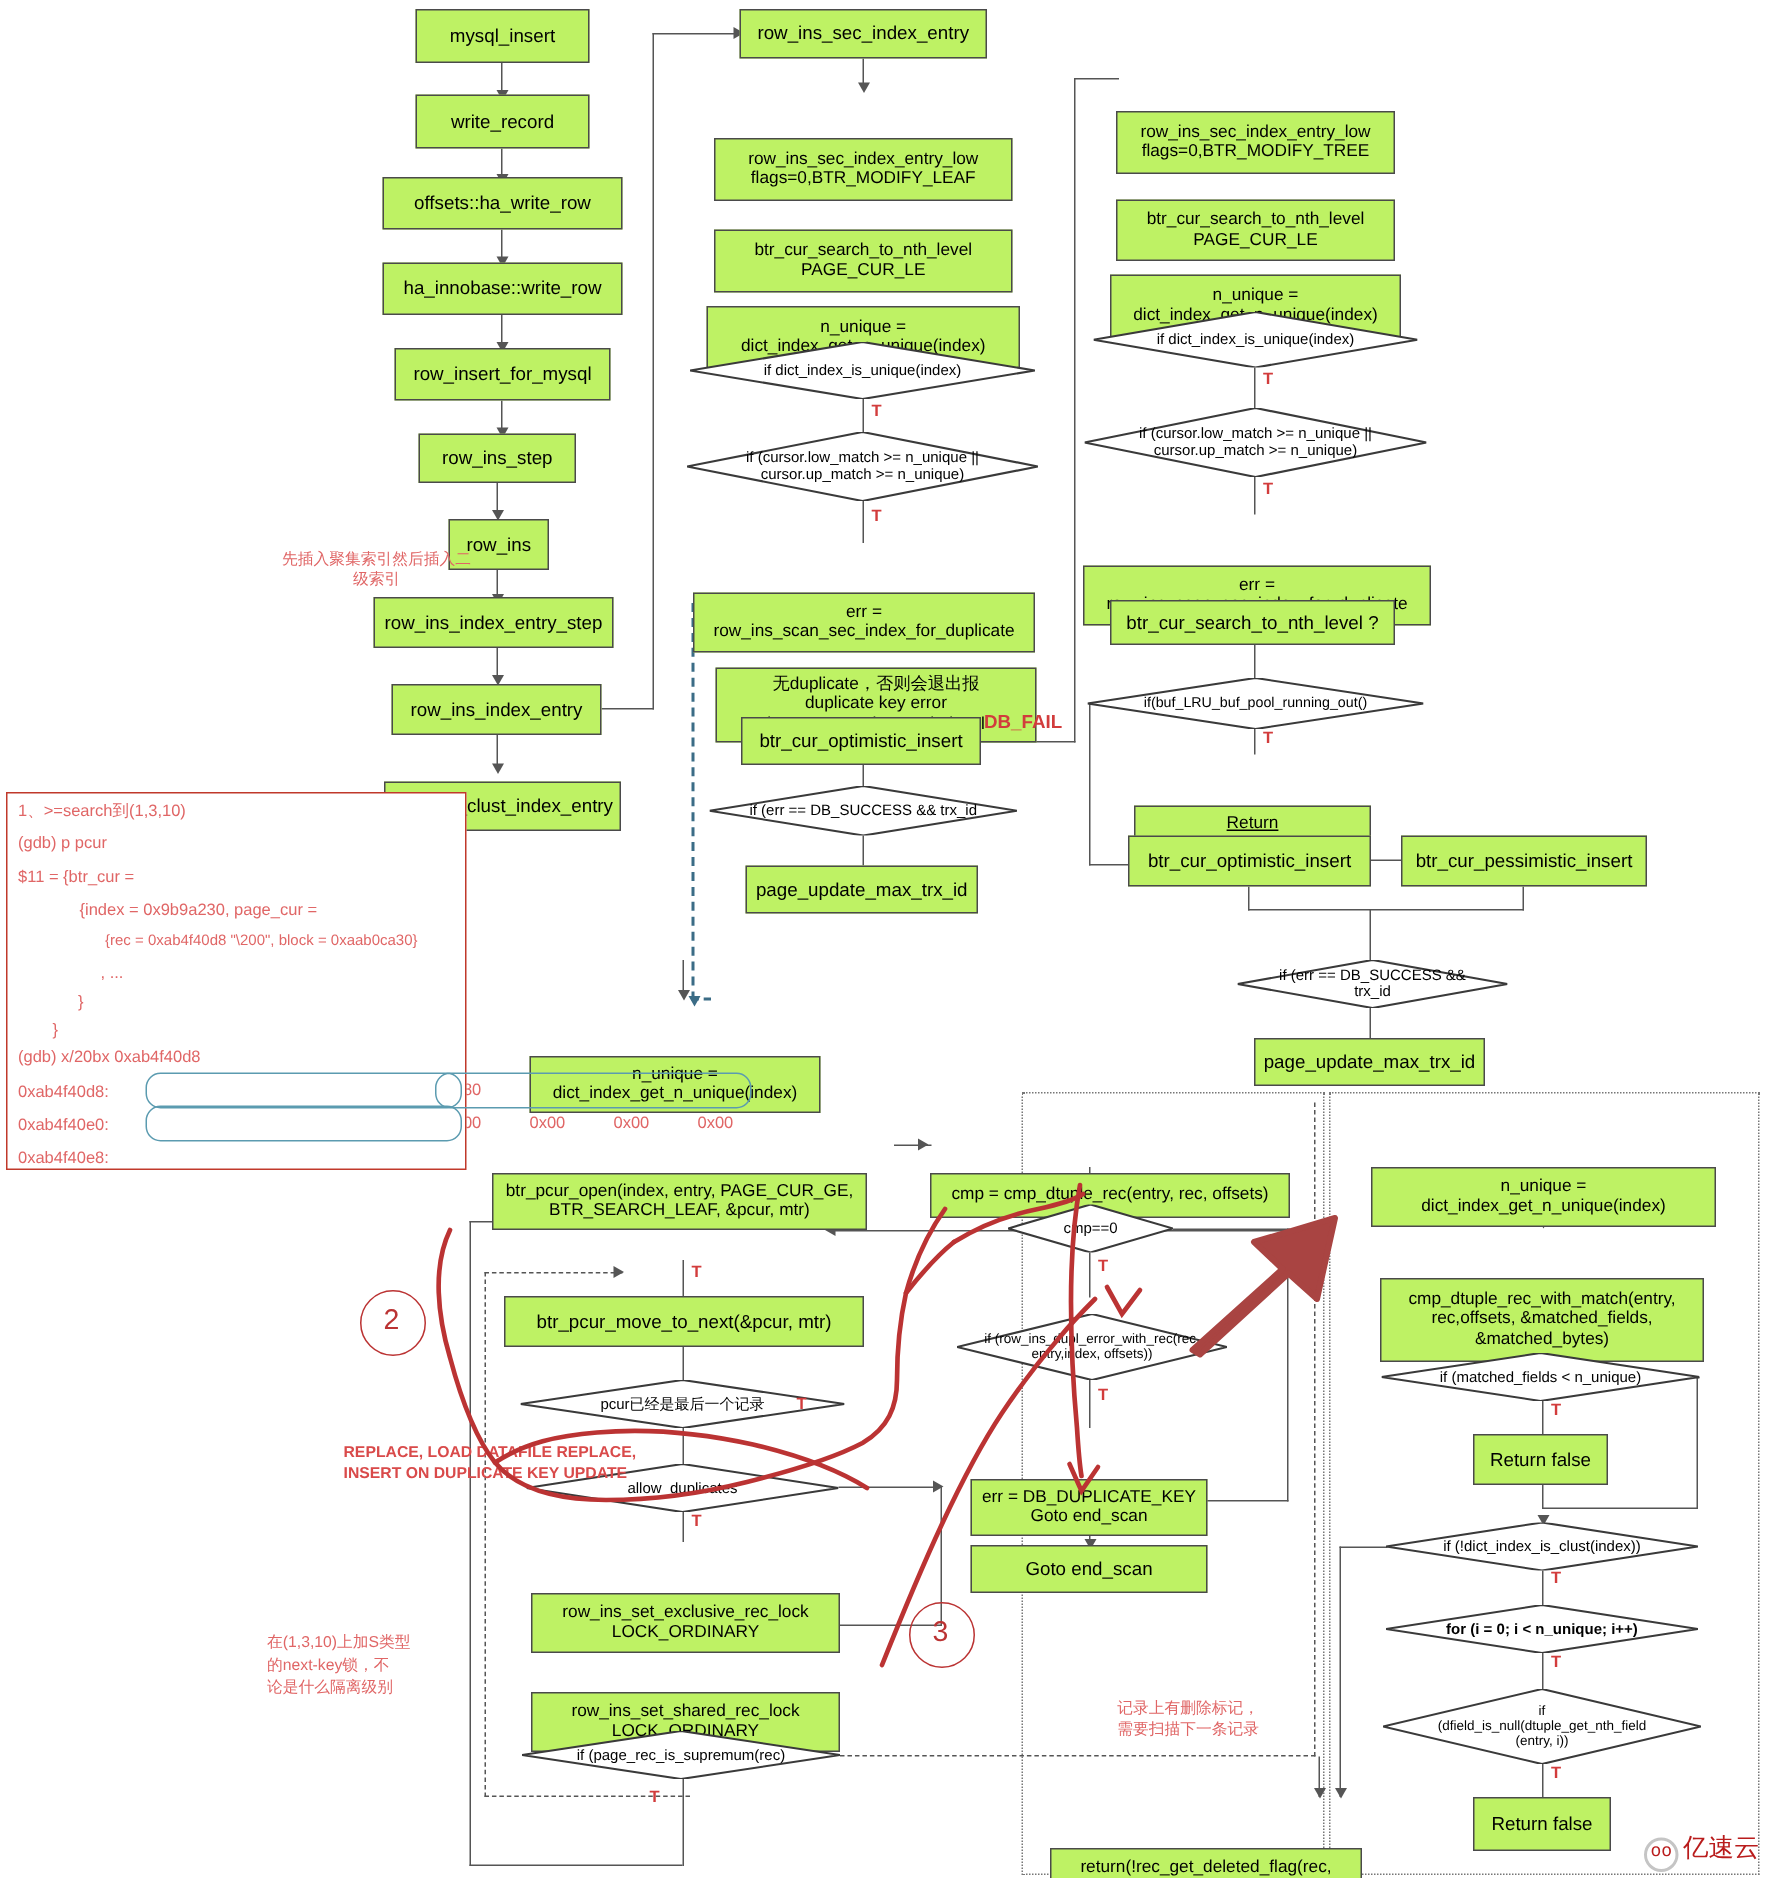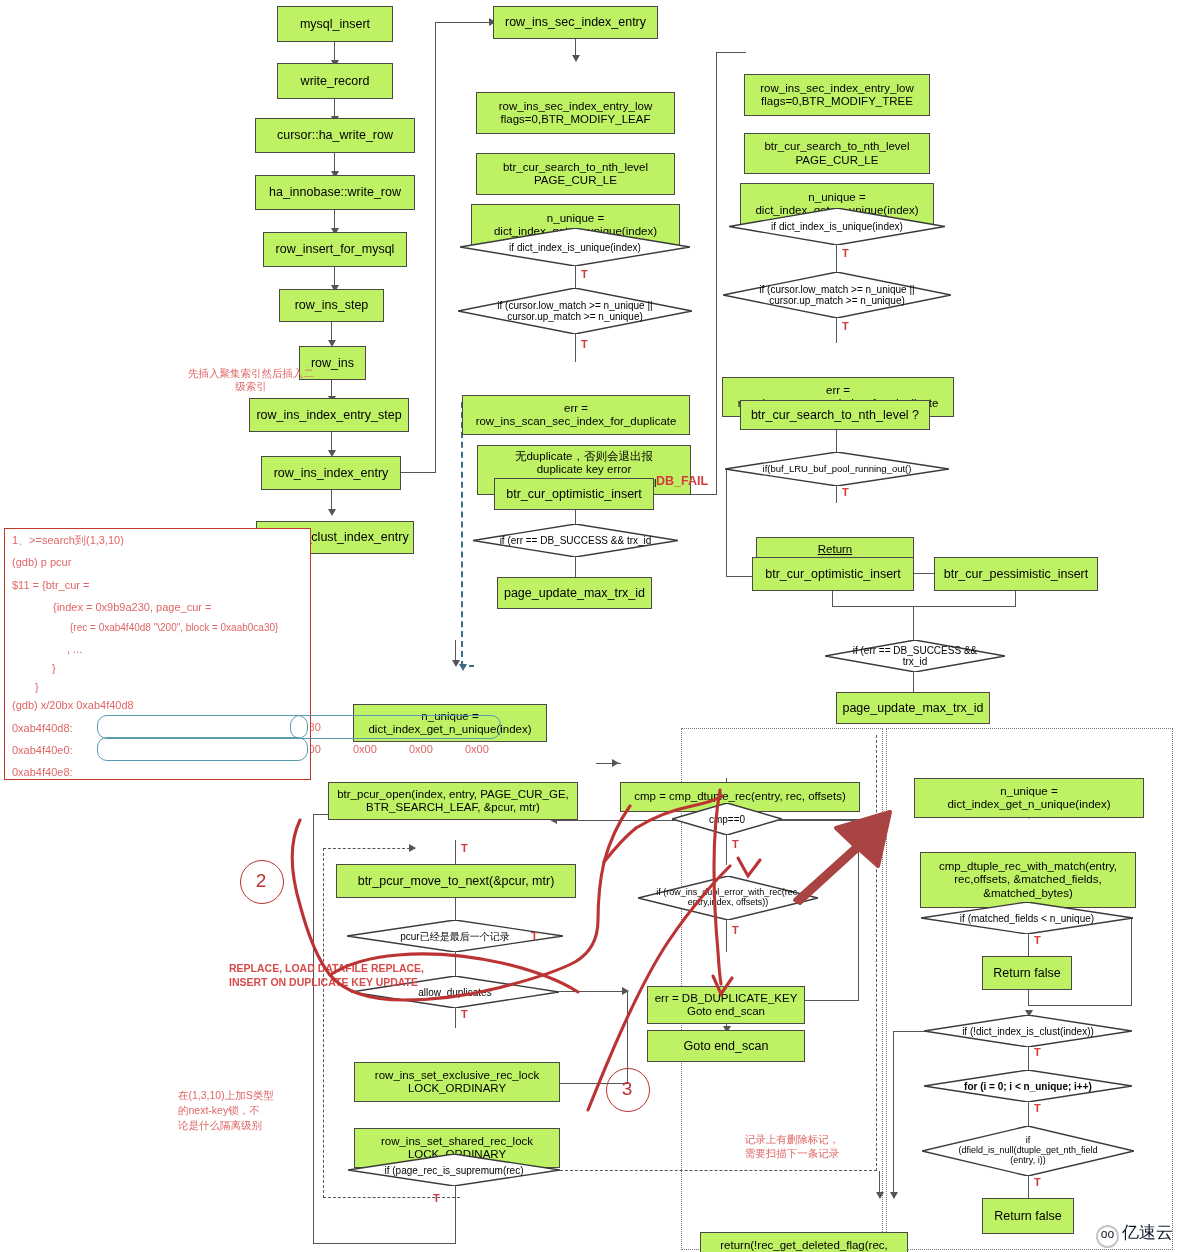--- a/index.html
+++ b/index.html
@@ -55,22 +55,22 @@
   .hexring{position:absolute;border:1.6px solid #5b9bb0;border-radius:10px;z-index:8;}
 
   
   #hand{position:absolute;left:0;top:0;width:1179px;height:1252px;z-index:9;pointer-events:none;}
 
   .circnum{position:absolute;z-index:10;color:#b33;font-size:19px;
            display:flex;align-items:center;justify-content:center;}
   .circnum .ring{position:absolute;left:0;top:0;width:100%;height:100%;
            border:1.8px solid #b33;border-radius:50%;}
 
-  #wm{position:absolute;right:6px;bottom:4px;color:#0f172a;font-size:17px;z-index:12;
-      font-family:Liberation Sans, sans-serif;}
+  #wm{position:absolute;right:6px;bottom:4px;color:#b91c1c;font-size:17px;z-index:12;
+      font-family:Liberation Mono, monospace;}
   #wm .lg{display:inline-block;border:2px solid #c5c5c5;border-radius:50%;
       width:19px;height:19px;line-height:15px;text-align:center;font-size:12px;margin-right:3px;}
 </style>
 </head>
 <body>
 
 <div id="stage">
 
   <svg id="hand" viewBox="0 0 1179 1252">
 
@@ -99,21 +99,21 @@
   </svg>
 
   <div class="node" style="left:277px;top:6px;width:116px;height:36px;">mysql_insert</div>
   <div class="ln lnv" style="left:334px;top:42px;height:20px;"></div>
   <div class="arr arr-d" style="left:331px;top:60px;"></div>
 
   <div class="node" style="left:277px;top:63px;width:116px;height:36px;">write_record</div>
   <div class="ln lnv" style="left:334px;top:99px;height:19px;"></div>
   <div class="arr arr-d" style="left:331px;top:116px;"></div>
 
-  <div class="node" style="left:255px;top:118px;width:160px;height:35px;">cursor::ha_write_row</div>
+  <div class="node" style="left:255px;top:118px;width:160px;height:35px;">offsets::ha_write_row</div>
   <div class="ln lnv" style="left:334px;top:153px;height:20px;"></div>
   <div class="arr arr-d" style="left:331px;top:171px;"></div>
 
   <div class="node" style="left:255px;top:175px;width:160px;height:35px;">ha_innobase::write_row</div>
   <div class="ln lnv" style="left:334px;top:210px;height:20px;"></div>
   <div class="arr arr-d" style="left:331px;top:228px;"></div>
 
   <div class="node" style="left:263px;top:232px;width:144px;height:35px;">row_insert_for_mysql</div>
   <div class="ln lnv" style="left:334px;top:267px;height:20px;"></div>
   <div class="arr arr-d" style="left:331px;top:285px;"></div>

